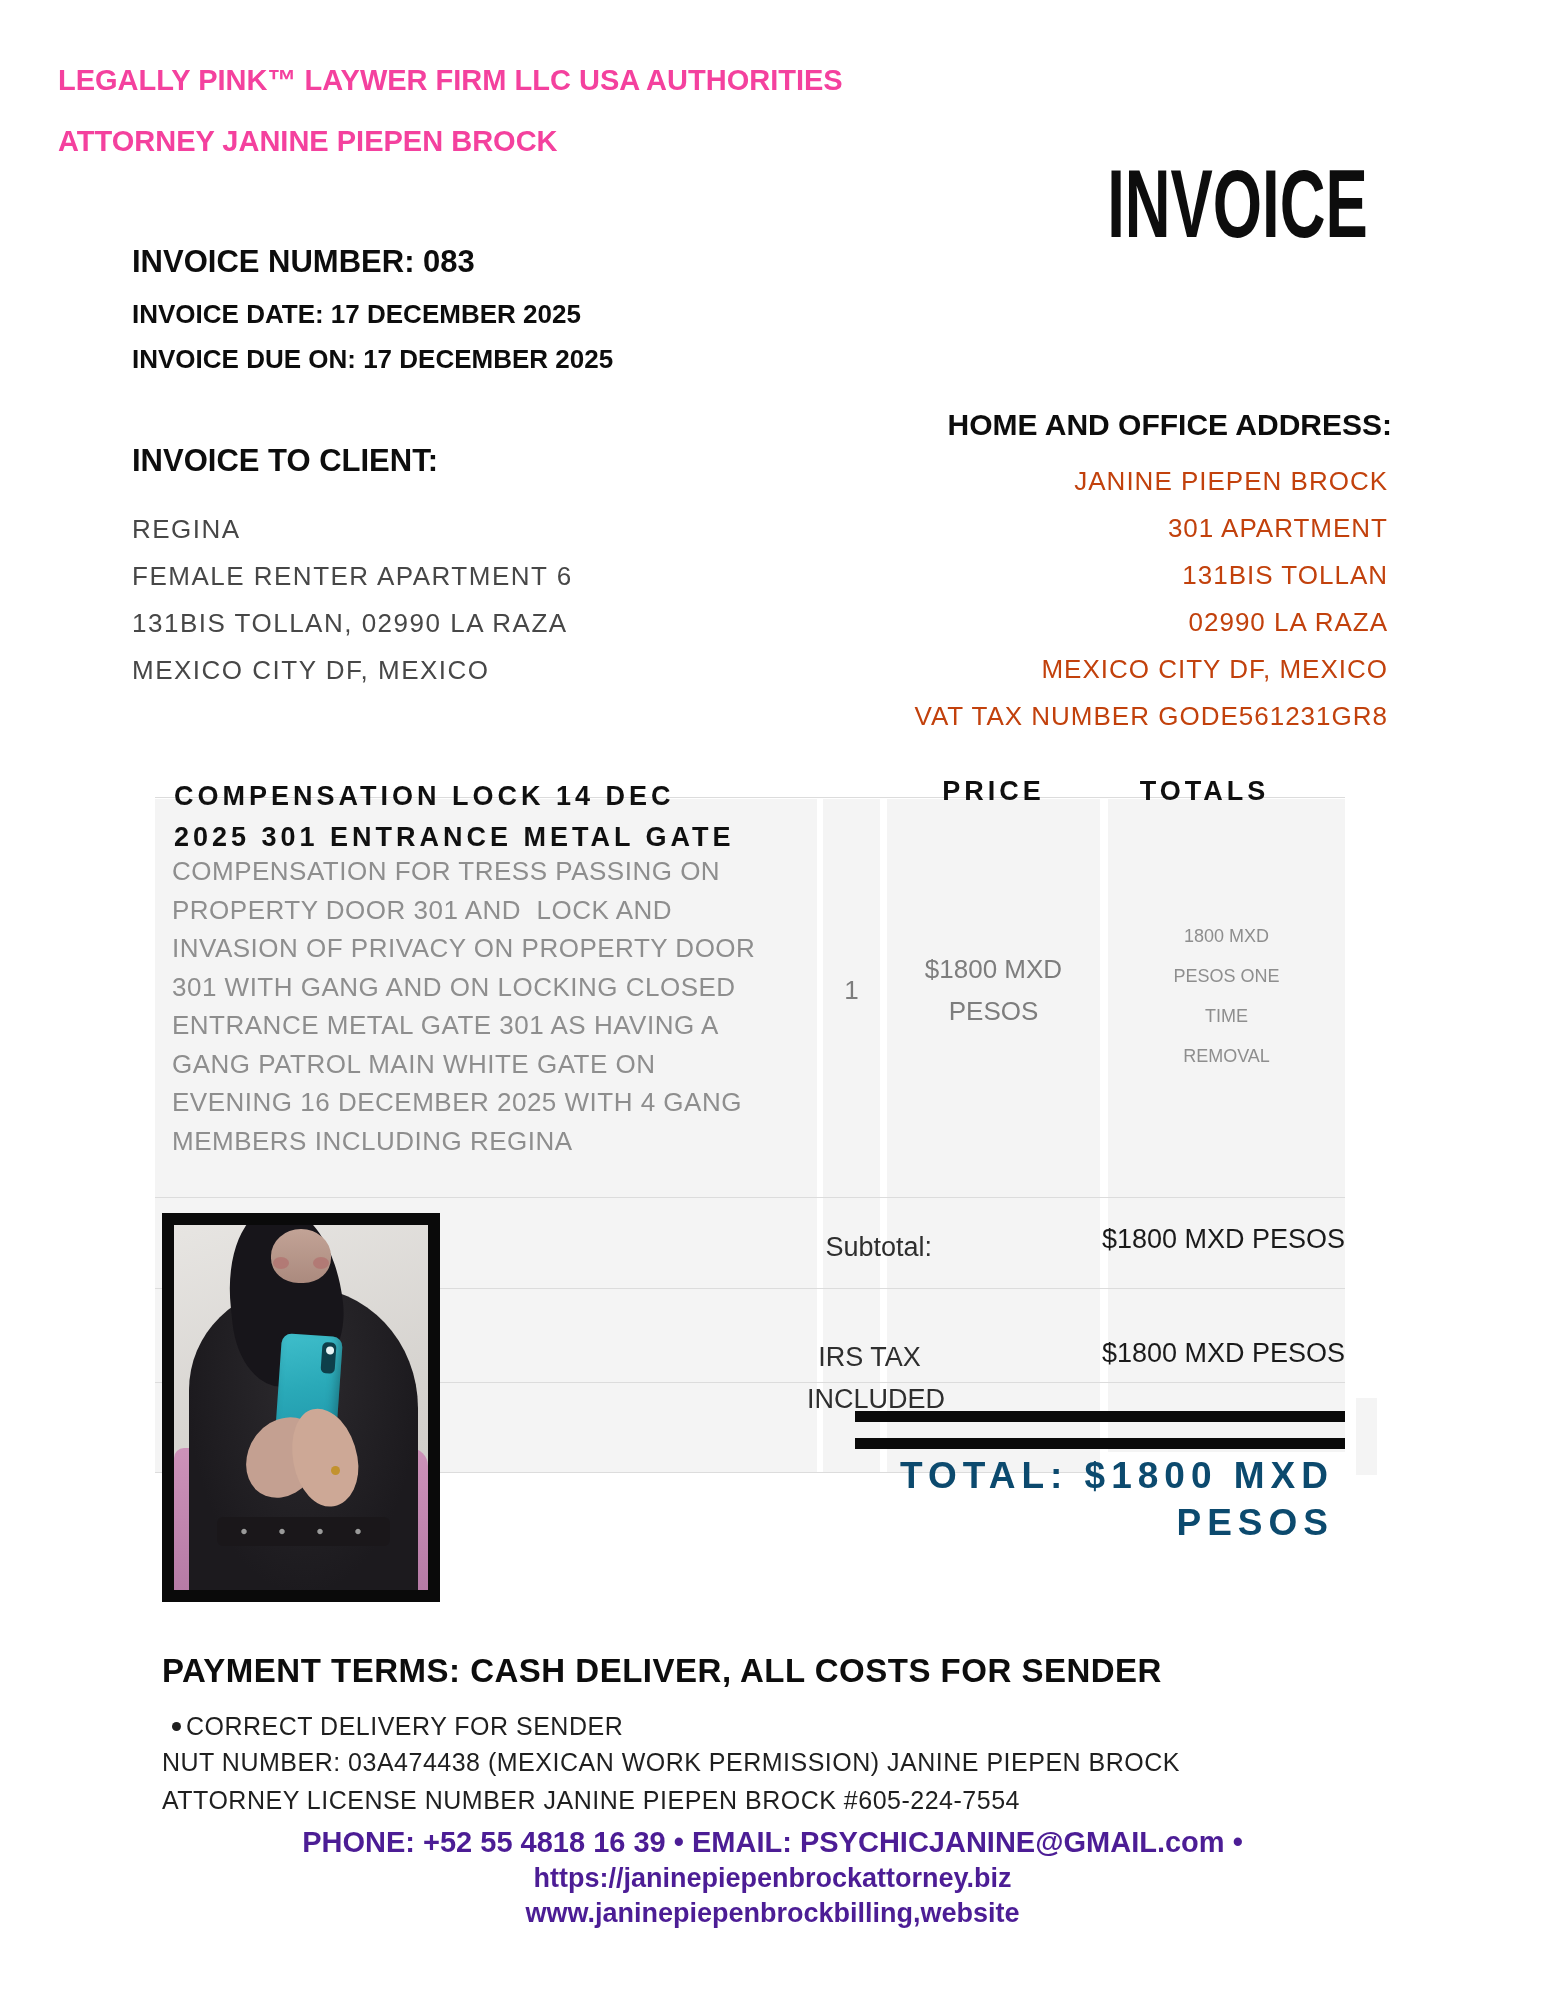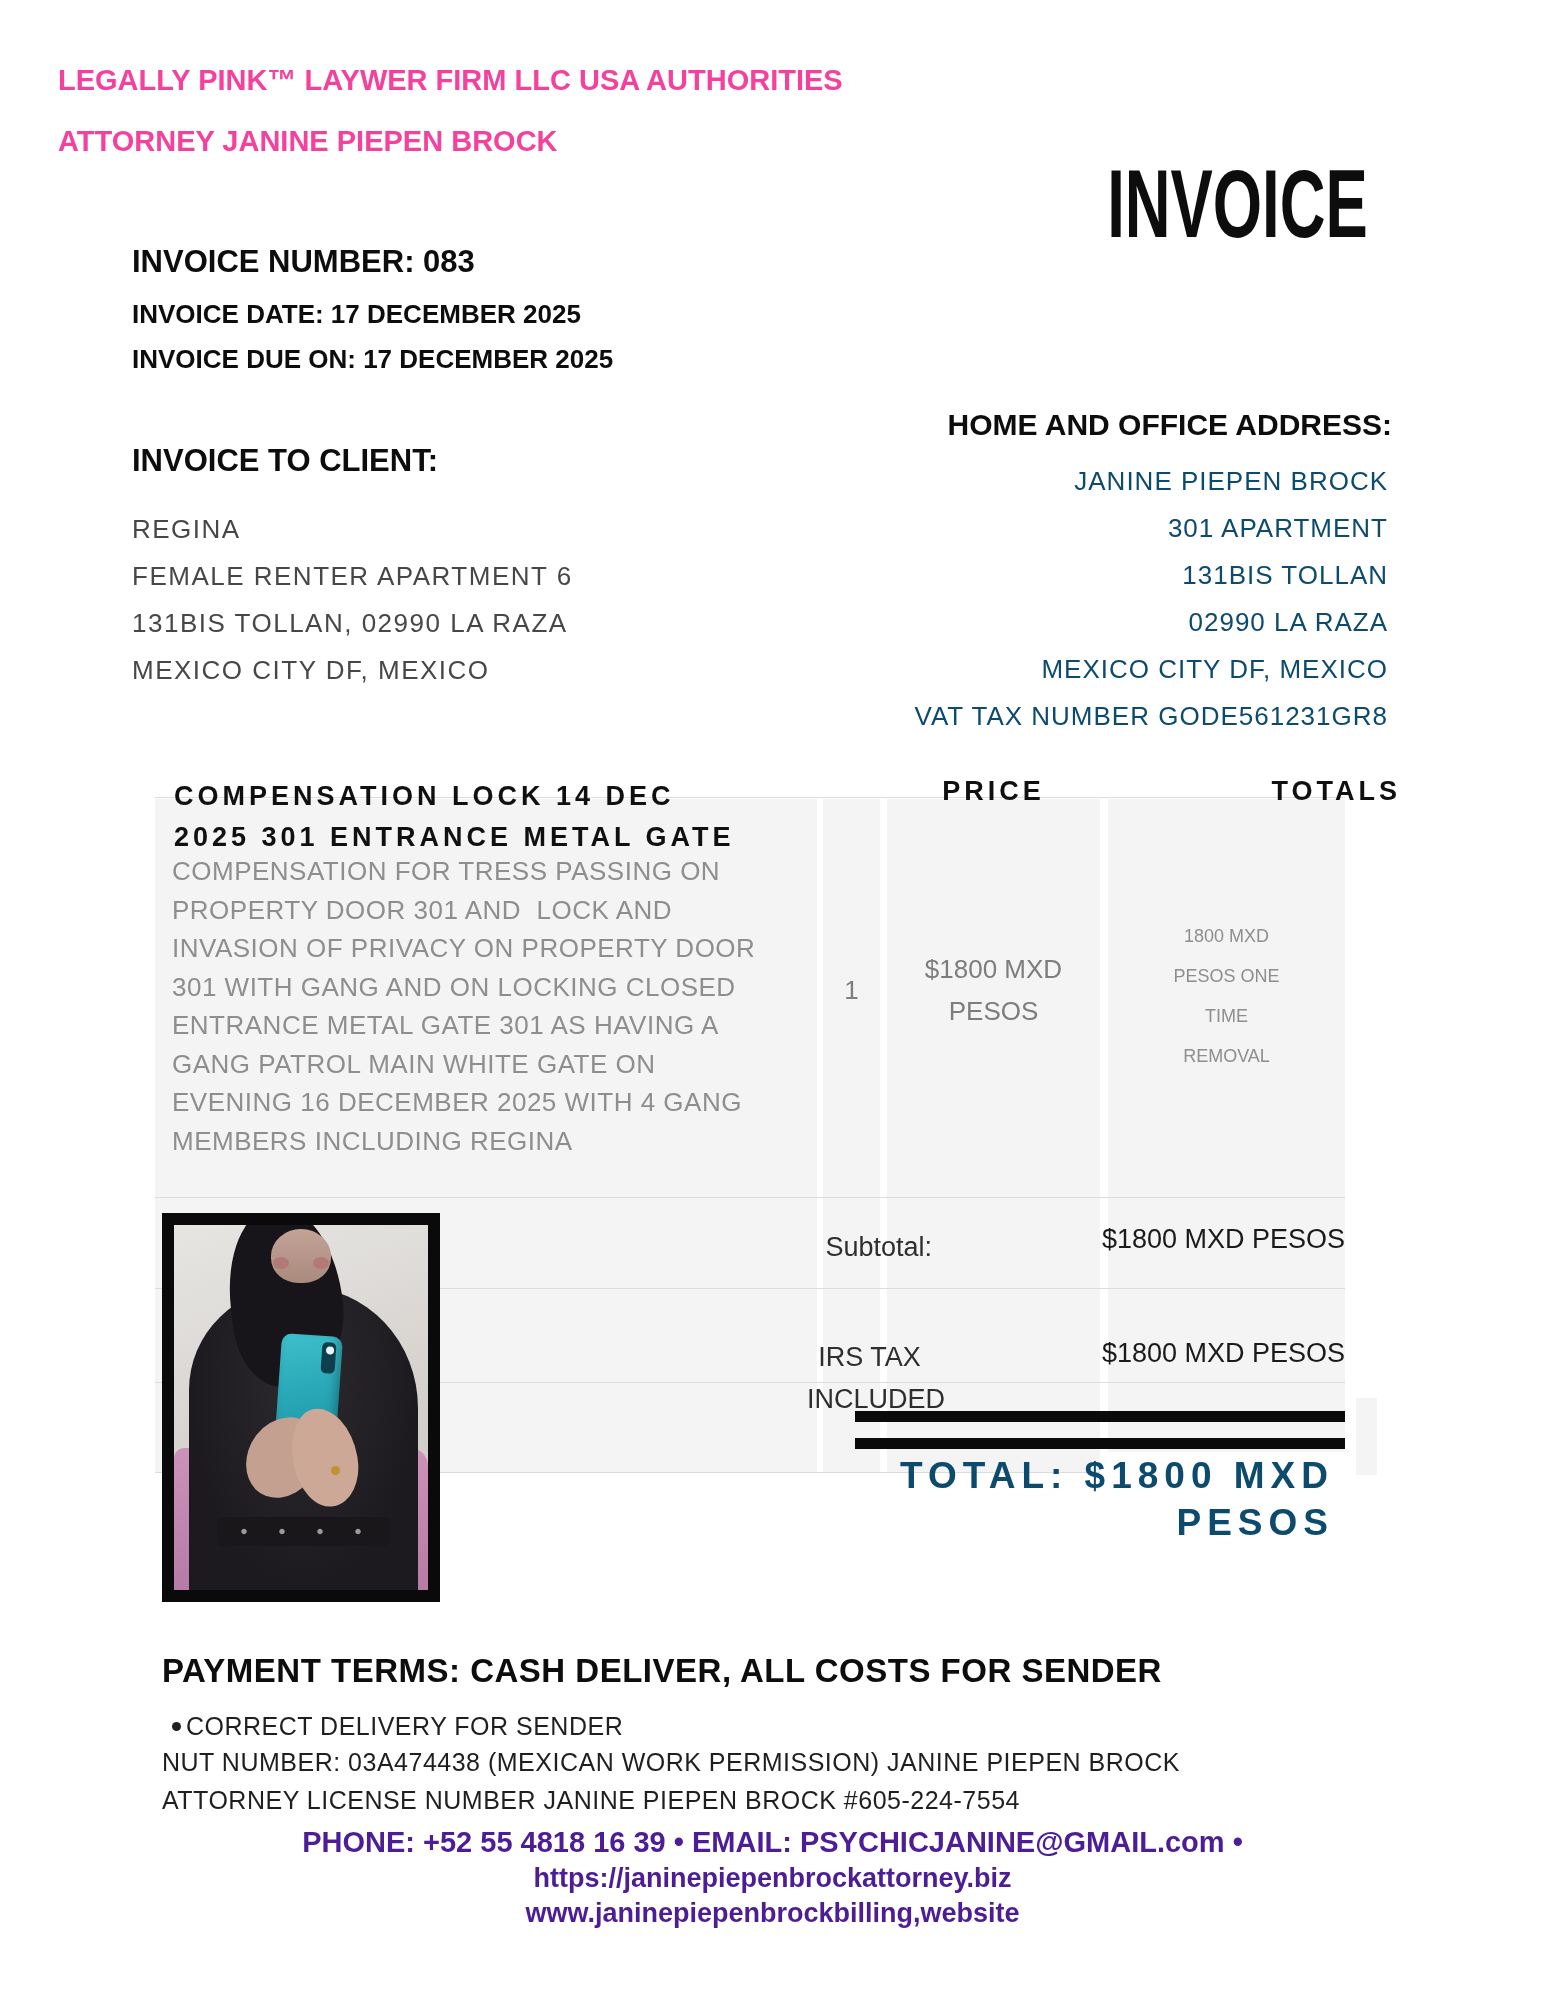--- a/index.html
+++ b/index.html
@@ -21,34 +21,34 @@
 
   .meta-number{left:132px;top:244px;font-size:31px;font-weight:bold;}
   .meta-date{left:132px;top:299px;font-size:26px;font-weight:bold;}
   .meta-due{left:132px;top:344px;font-size:26px;font-weight:bold;}
 
   .office-heading{right:153px;top:408px;font-size:30px;font-weight:bold;}
   .client-heading{left:132px;top:443px;font-size:31px;font-weight:bold;}
   .client-block{left:132px;top:506px;font-size:26px;line-height:47px;letter-spacing:1.5px;
                 color:#474747;white-space:pre-line;}
   .office-block{right:157px;top:458px;font-size:26px;line-height:47px;letter-spacing:1px;
-                color:#0c4a6e;white-space:pre-line;text-align:right;margin-left:36px;}
+                color:#c2410c;white-space:pre-line;text-align:right;margin-left:36px;}
 
   .cell-bg{background:var(--table-cell-bg);}
   .col-desc{left:155px;top:799px;width:662px;height:673px;}
   .col-qty{left:823px;top:799px;width:57px;height:673px;}
   .col-price{left:887px;top:799px;width:213px;height:673px;}
   .col-totals{left:1108px;top:799px;width:237px;height:653px;}
   .sliver{left:1356px;top:1398px;width:21px;height:77px;}
   .hline{height:1px;background:var(--row-line);}
 
   .th{font-size:27px;font-weight:bold;letter-spacing:4px;color:#101010;}
   .item-title{left:174px;top:776px;line-height:41px;white-space:pre-line;}
   .price-head{left:887px;top:776px;width:213px;text-align:center;}
-  .totals-head{left:1164px;top:776px;width:237px;text-align:right;}
+  .totals-head{left:1086px;top:776px;width:237px;text-align:center;}
 
   .desc-text{left:172px;top:852px;width:640px;font-size:26px;line-height:38.5px;
              letter-spacing:.5px;color:#8e8e8e;white-space:pre-wrap;}
   .qty-text{left:823px;top:975px;width:57px;text-align:center;font-size:26px;color:#7d7d7d;}
   .price-text{left:887px;top:948px;width:213px;text-align:center;font-size:26px;line-height:42px;
               color:#7d7d7d;white-space:pre-line;}
   .totals-text{left:1108px;top:916px;width:237px;text-align:center;font-size:18px;line-height:40px;
                color:#8e8e8e;white-space:pre-line;}
 
   .sub-label{left:700px;top:1232px;width:232px;text-align:right;font-size:27px;color:#2e2e2e;}

